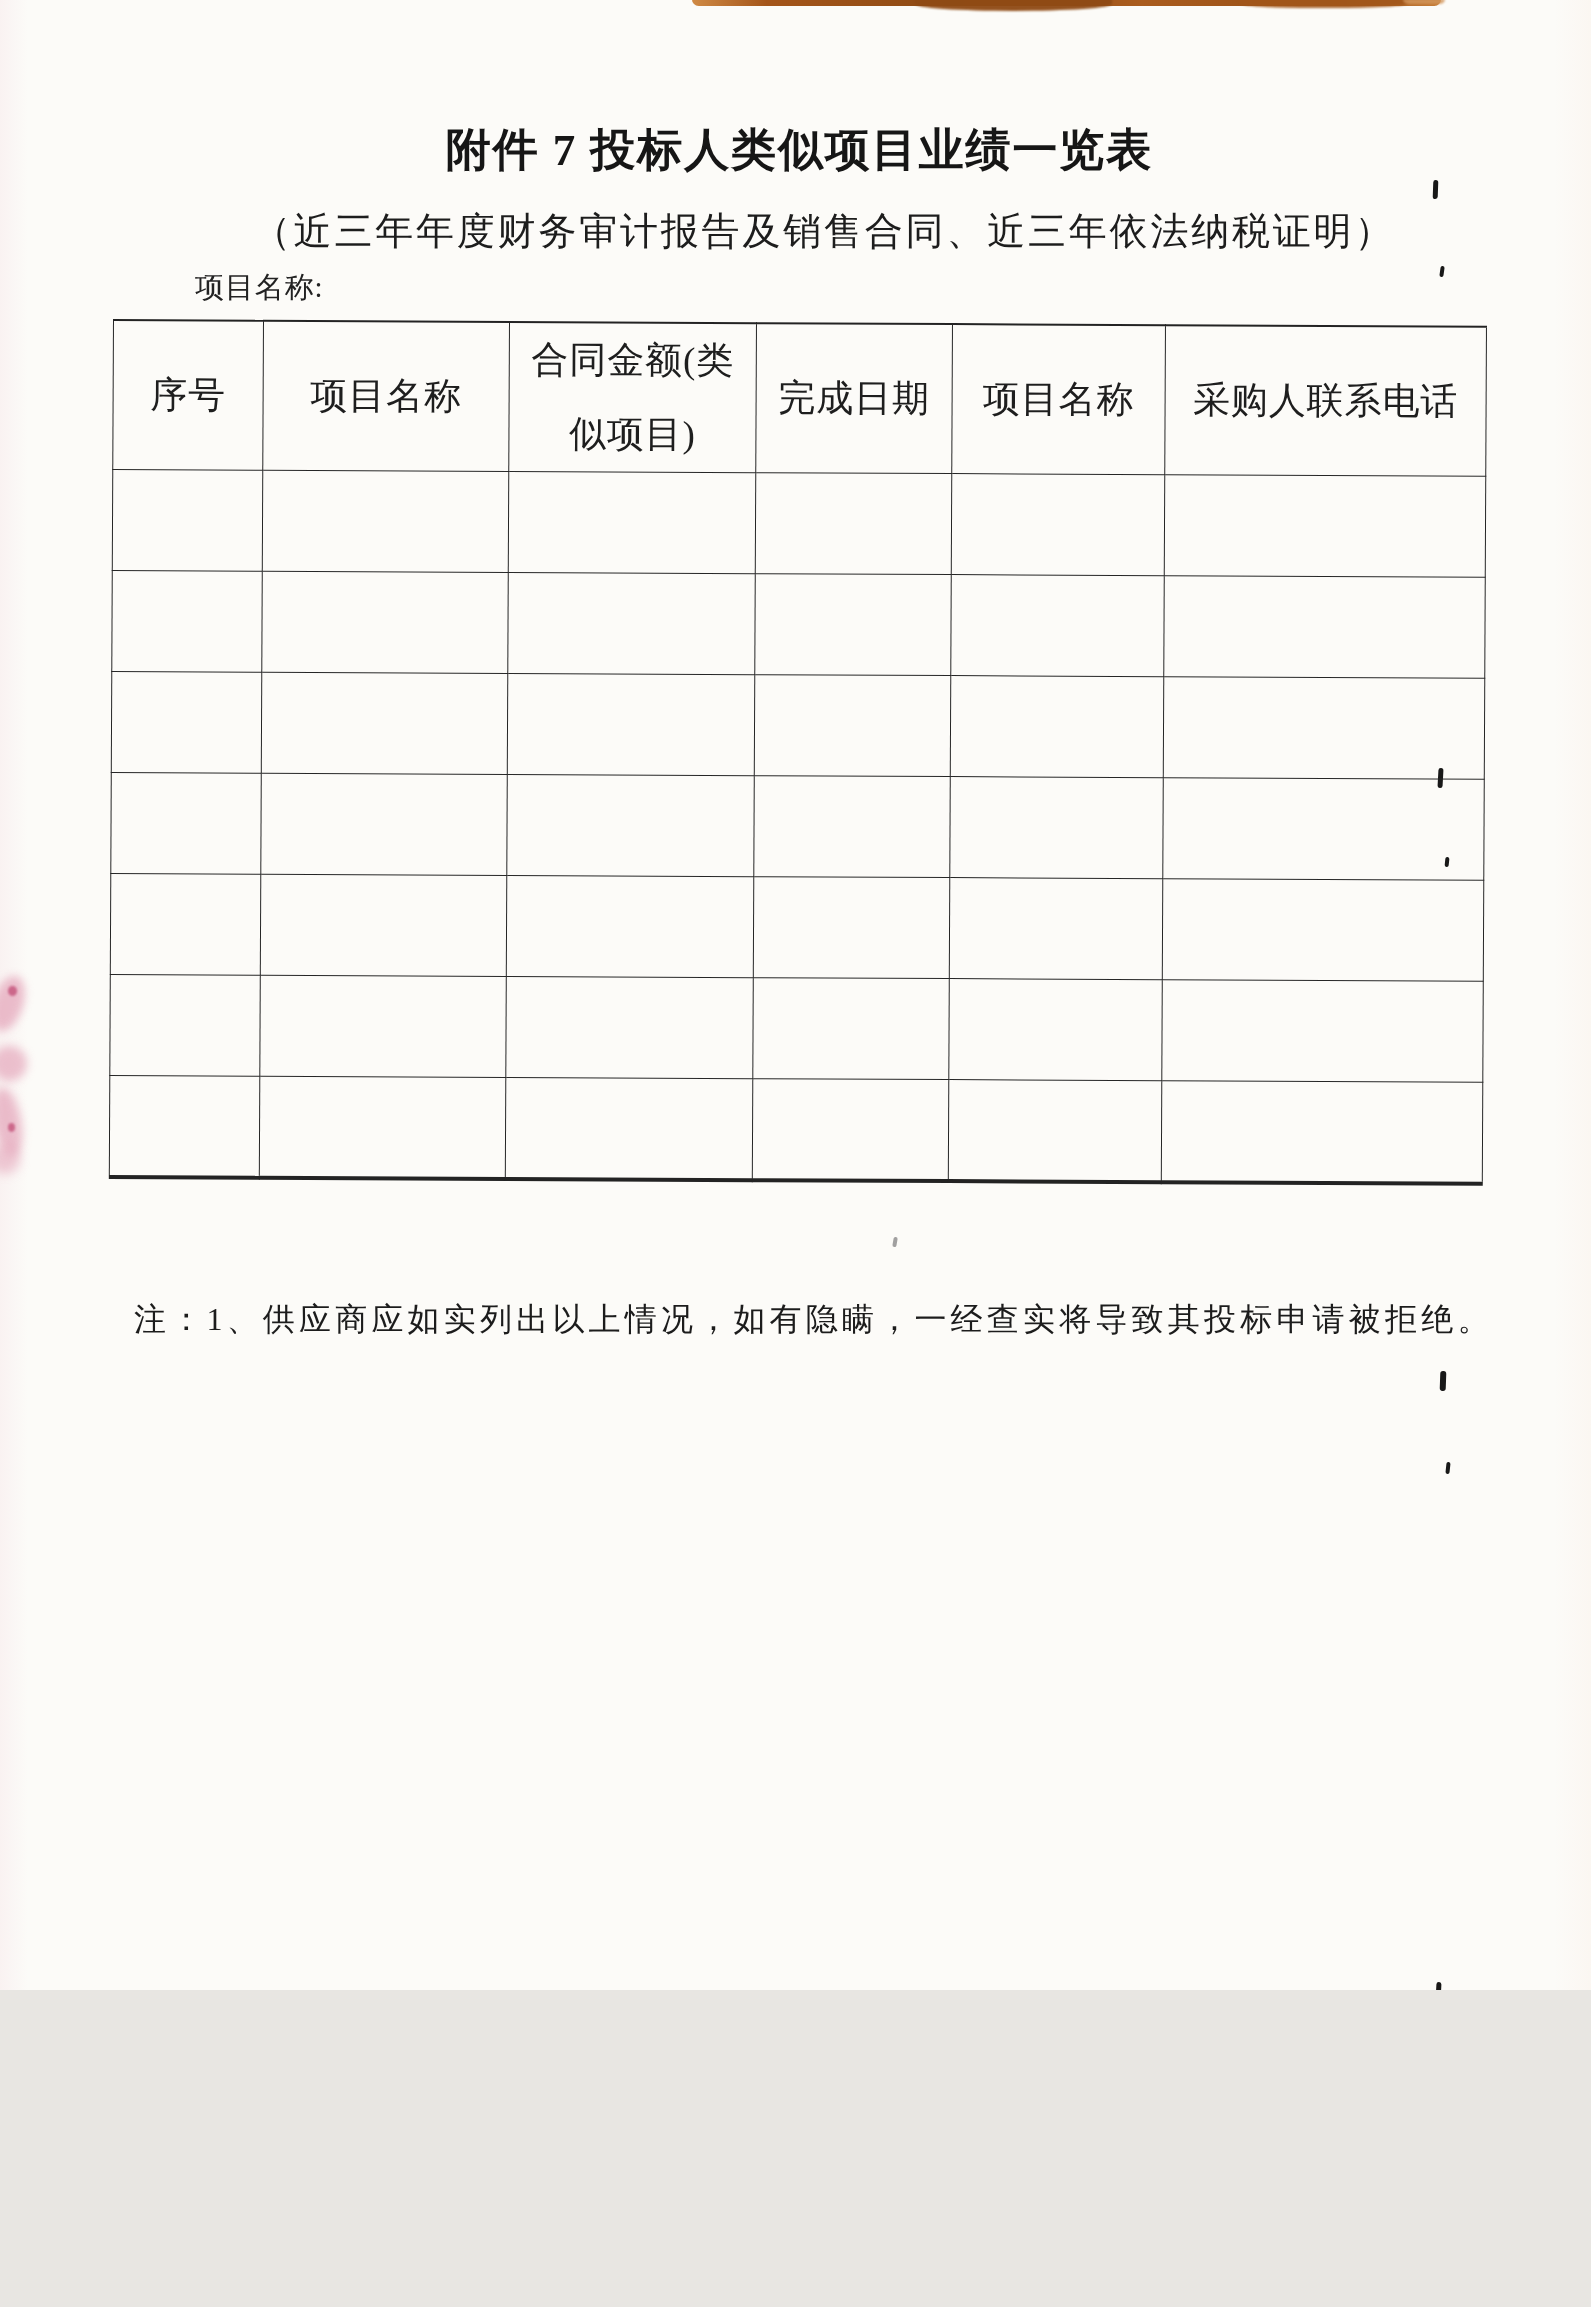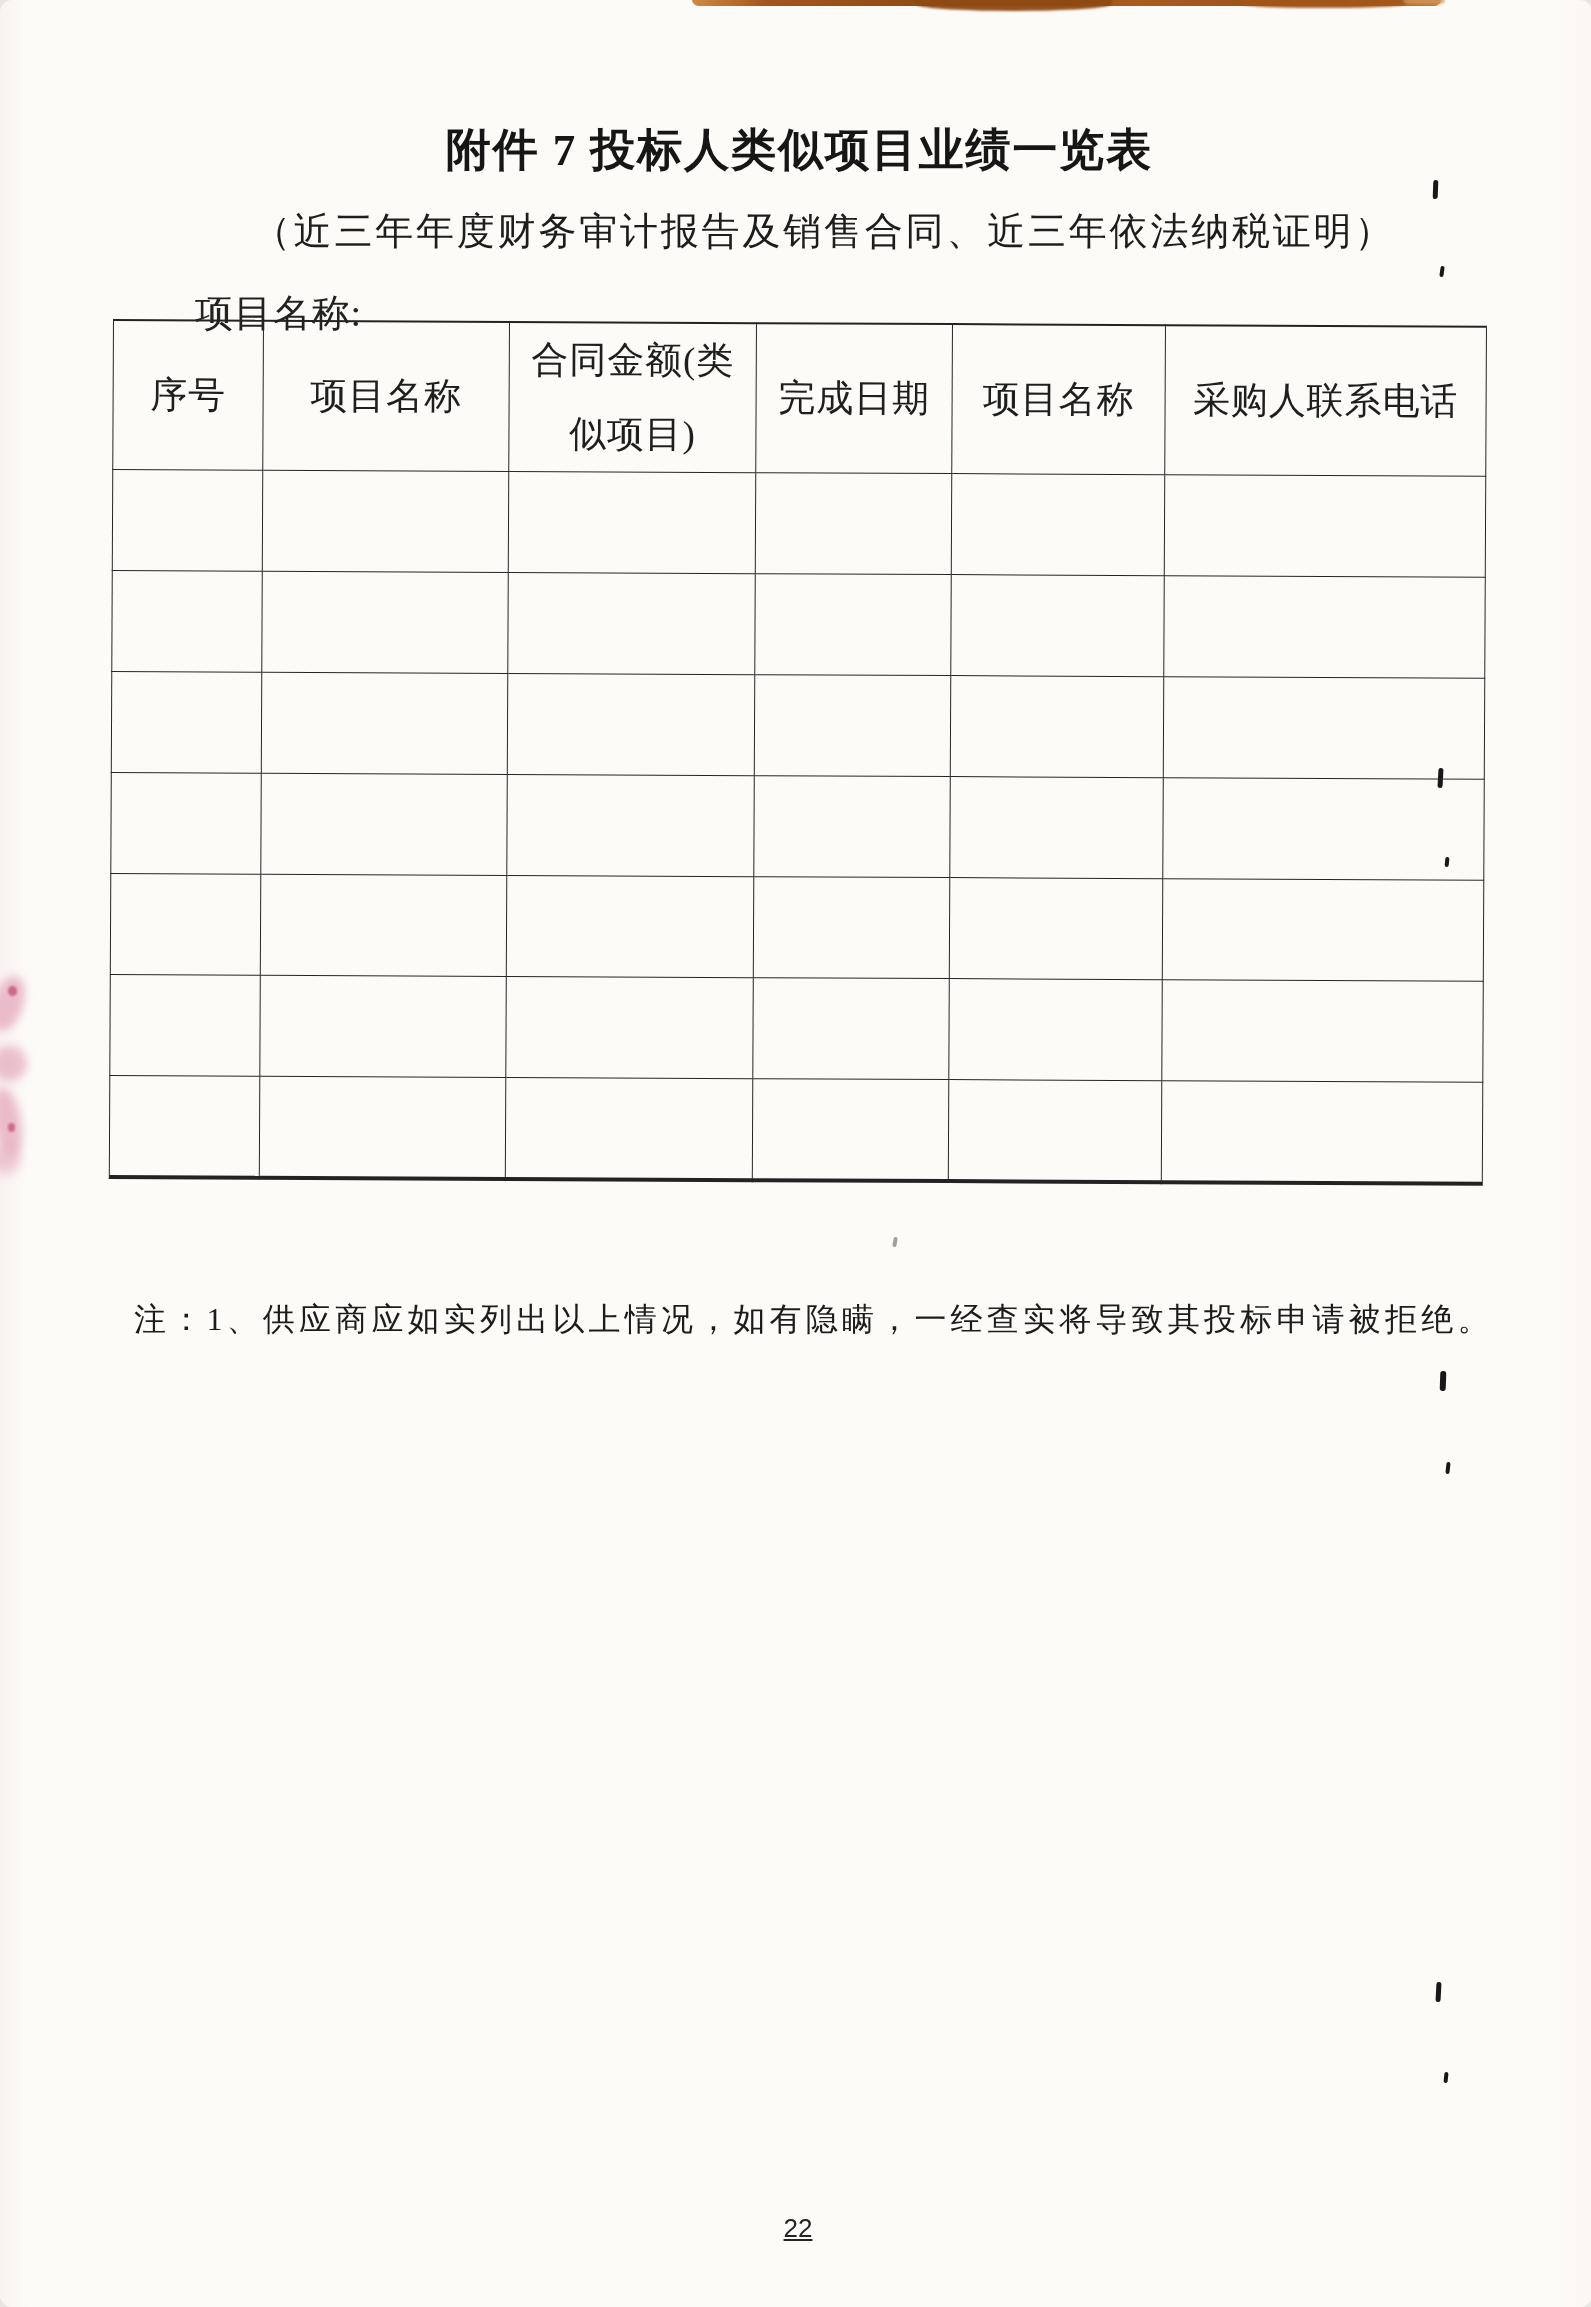--- a/index.html
+++ b/index.html
@@ -1,41 +1,40 @@
 <!DOCTYPE html>
 <html style="font-size:7.5px"><head>
 <meta charset="utf-8">
 <title>Scanned Document Page</title>
 <style>
   html,body{margin:0;padding:0;background:#e8e6e2;}
   #page{
     position:relative;
-    width:1592px;height:2307px;
+    width:1592px;height:1990px;
     background:#fcfbf8;
     background-image:
       linear-gradient(90deg, rgba(244,226,230,0.35) 0px, rgba(252,251,248,0) 28px),
       linear-gradient(270deg, rgba(250,240,232,0.4) 0px, rgba(252,251,248,0) 38px);
     font-family:"Liberation Serif","DejaVu Serif",serif;
     color:#1b1b1b;
     overflow:hidden;
-    border-radius:12px;
   }
   .title{
     position:absolute;left:113px;top:120px;width:1373px;
     text-align:center;font-size:45px;font-weight:bold;letter-spacing:1.9px;
     color:#161616;white-space:nowrap;
   }
   .subtitle{
     position:absolute;left:28px;top:206px;width:1592px;
     text-align:center;font-size:38px;letter-spacing:2.8px;
     color:#1d1d1d;white-space:nowrap;
   }
   .project-label{
-    position:absolute;left:195px;top:288px;
-    font-size:38px;letter-spacing:0.9px;color:#222;text-align:right;
+    position:absolute;left:195px;top:268px;
+    font-size:29px;letter-spacing:0.9px;color:#222;text-align:right;
   }
   table.perf{
     position:absolute;left:113px;top:319px;
     border-collapse:collapse;table-layout:fixed;
     transform:rotate(0.28deg);transform-origin:0 0;
     border:1.9px solid #232323;
     border-top-width:2.8px;
     border-bottom-width:4.7px;
   }
   table.perf th, table.perf td{

